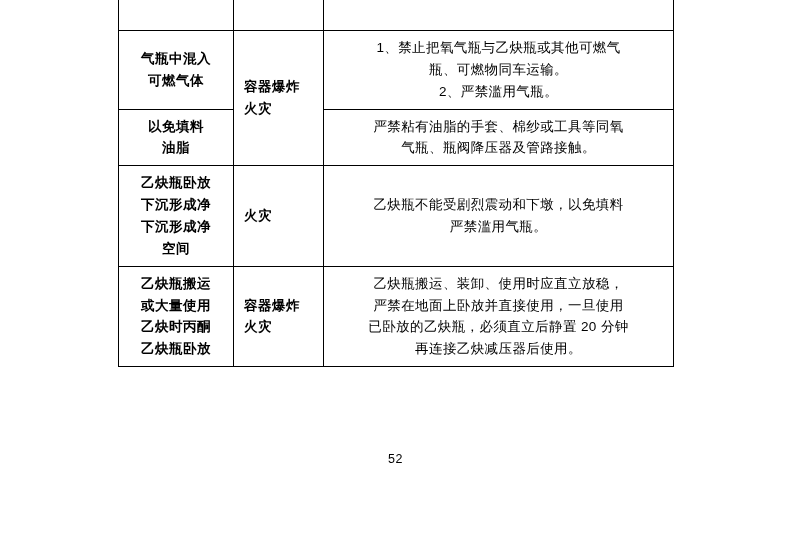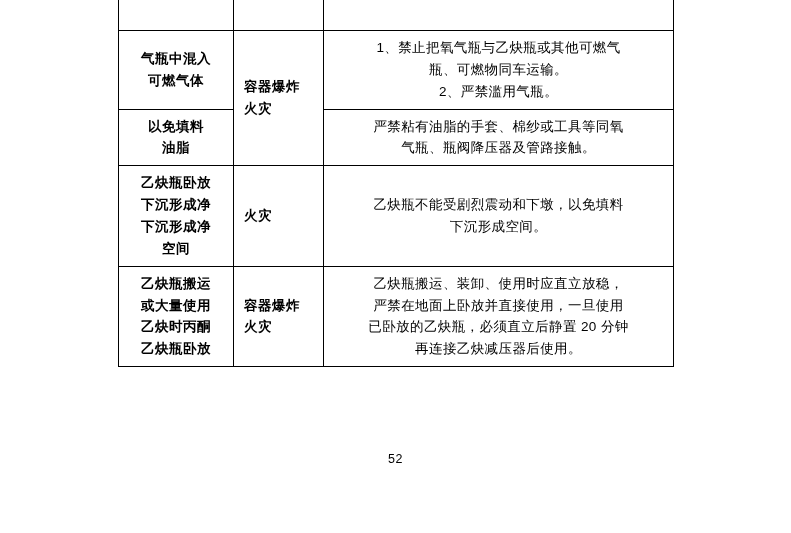--- a/index.html
+++ b/index.html
@@ -121,21 +121,21 @@
           <span class="line">乙炔瓶卧放</span>
           <span class="line">下沉形成净</span>
           <span class="line">下沉形成净</span>
           <span class="line">空间</span>
         </td>
         <td class="merged-conseq">
           <span class="line">火灾</span>
         </td>
         <td class="cell-body">
           <span class="line">乙炔瓶不能受剧烈震动和下墩，以免填料</span>
-          <span class="line">下沉形成空间。</span>
+          <span class="line">严禁滥用气瓶。</span>
         </td>
       </tr>
 
       <tr>
         <td class="cell-center">
           <span class="line">乙炔瓶搬运</span>
           <span class="line">或大量使用</span>
           <span class="line">乙炔时丙酮</span>
           <span class="line">乙炔瓶卧放</span>
         </td>

